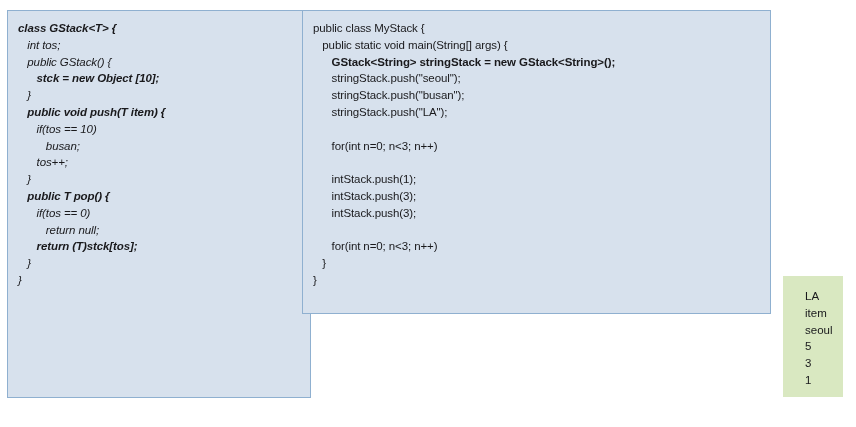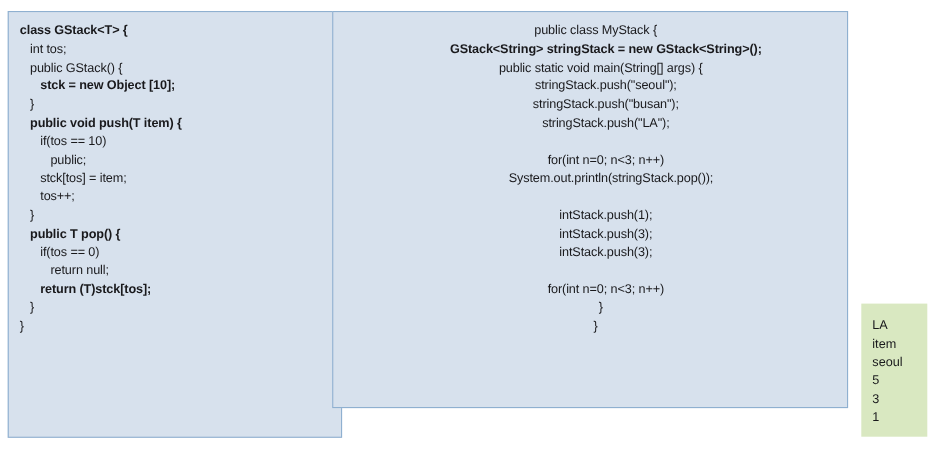--- a/index.html
+++ b/index.html
@@ -21,28 +21,28 @@
     border: 1px solid #8fb0d0;
     box-sizing: border-box;
     overflow: hidden;
   }
 
   #panel-left {
     left: 7px;
     top: 10px;
     width: 304px;
     height: 388px;
+    font-style: italic;
   }
 
   #panel-right {
     left: 302px;
     top: 10px;
     width: 469px;
-    height: 361px;
-    text-align: center;
+    height: 304px;
   }
 
   .code-lines {
     padding: 9px 0 0 10px;
   }
 
   .code-line {
     font-family: "Liberation Sans", sans-serif;
     font-size: 11.5px;
     line-height: 16.8px;
@@ -65,20 +65,21 @@
     top: 276px;
     width: 60px;
     height: 121px;
     background: #d9e8c1;
     box-sizing: border-box;
     overflow: hidden;
   }
 
   .output-lines {
     padding: 12px 0 0 10px;
+    margin-left: 12px;
   }
 
   .output-line {
     font-family: "Liberation Sans", sans-serif;
     font-size: 11.5px;
     line-height: 16.8px;
     color: #19191c;
     white-space: pre;
   }
 </style>
@@ -87,44 +88,42 @@
 
 <div class="code-panel" id="panel-left">
   <div class="code-lines">
       <div class="code-line bold">class GStack&lt;T&gt; {</div>
       <div class="code-line">   int tos;</div>
       <div class="code-line">   public GStack() {</div>
       <div class="code-line bold">      stck = new Object [10];</div>
       <div class="code-line">   }</div>
       <div class="code-line bold">   public void push(T item) {</div>
       <div class="code-line">      if(tos == 10)</div>
-      <div class="code-line">         public;</div>
-      <div class="code-line">      stck[tos] = item;</div>
+      <div class="code-line">         busan;</div>
       <div class="code-line">      tos++;</div>
       <div class="code-line">   }</div>
       <div class="code-line bold">   public T pop() {</div>
       <div class="code-line">      if(tos == 0)</div>
       <div class="code-line">         return null;</div>
       <div class="code-line bold">      return (T)stck[tos];</div>
       <div class="code-line">   }</div>
       <div class="code-line">}</div>
     </div>
 </div>
 
 <div class="code-panel" id="panel-right">
   <div class="code-lines">
       <div class="code-line">public class MyStack {</div>
+      <div class="code-line">   public static void main(String[] args) {</div>
       <div class="code-line bold">      GStack&lt;String&gt; stringStack = new GStack&lt;String&gt;();</div>
-      <div class="code-line">   public static void main(String[] args) {</div>
       <div class="code-line">      stringStack.push("seoul");</div>
       <div class="code-line">      stringStack.push("busan");</div>
       <div class="code-line">      stringStack.push("LA");</div>
       <div class="code-line blank">&nbsp;</div>
       <div class="code-line">      for(int n=0; n&lt;3; n++)</div>
-      <div class="code-line">         System.out.println(stringStack.pop());</div>
       <div class="code-line blank">&nbsp;</div>
       <div class="code-line">      intStack.push(1);</div>
       <div class="code-line">      intStack.push(3);</div>
       <div class="code-line">      intStack.push(3);</div>
       <div class="code-line blank">&nbsp;</div>
       <div class="code-line">      for(int n=0; n&lt;3; n++)</div>
       <div class="code-line">   }</div>
       <div class="code-line">}</div>
     </div>
 </div>

